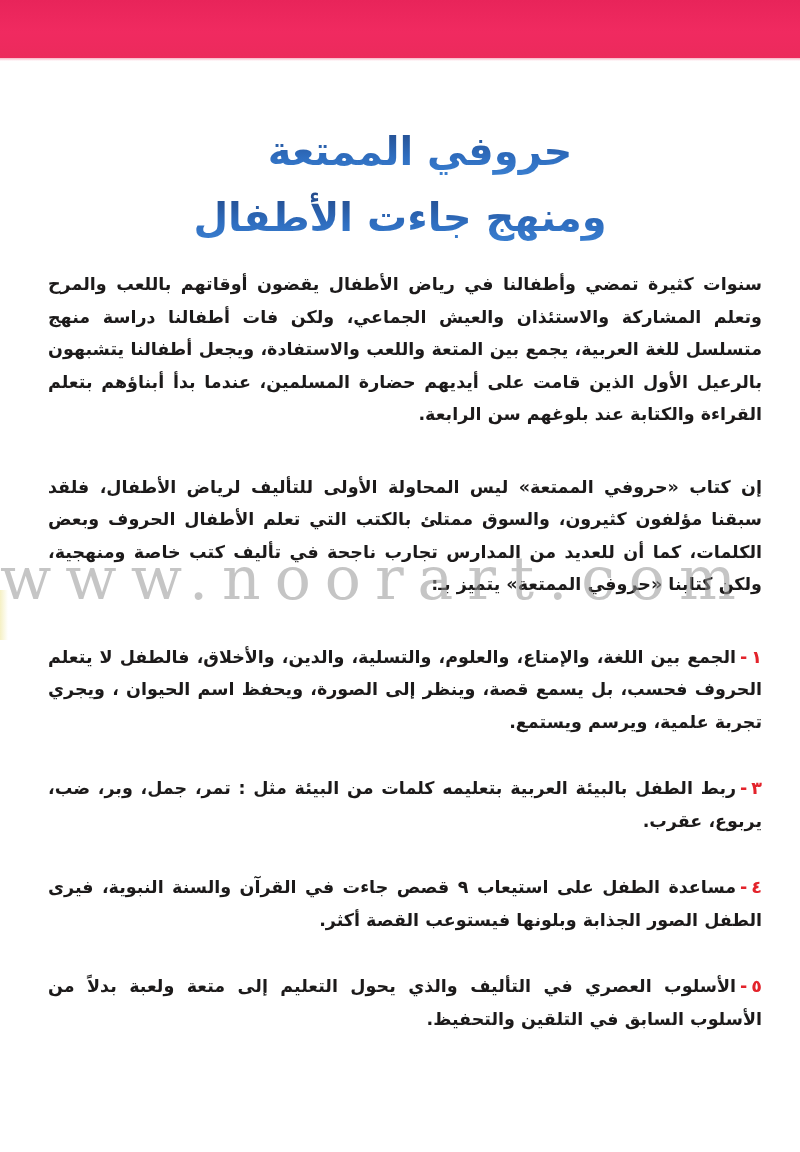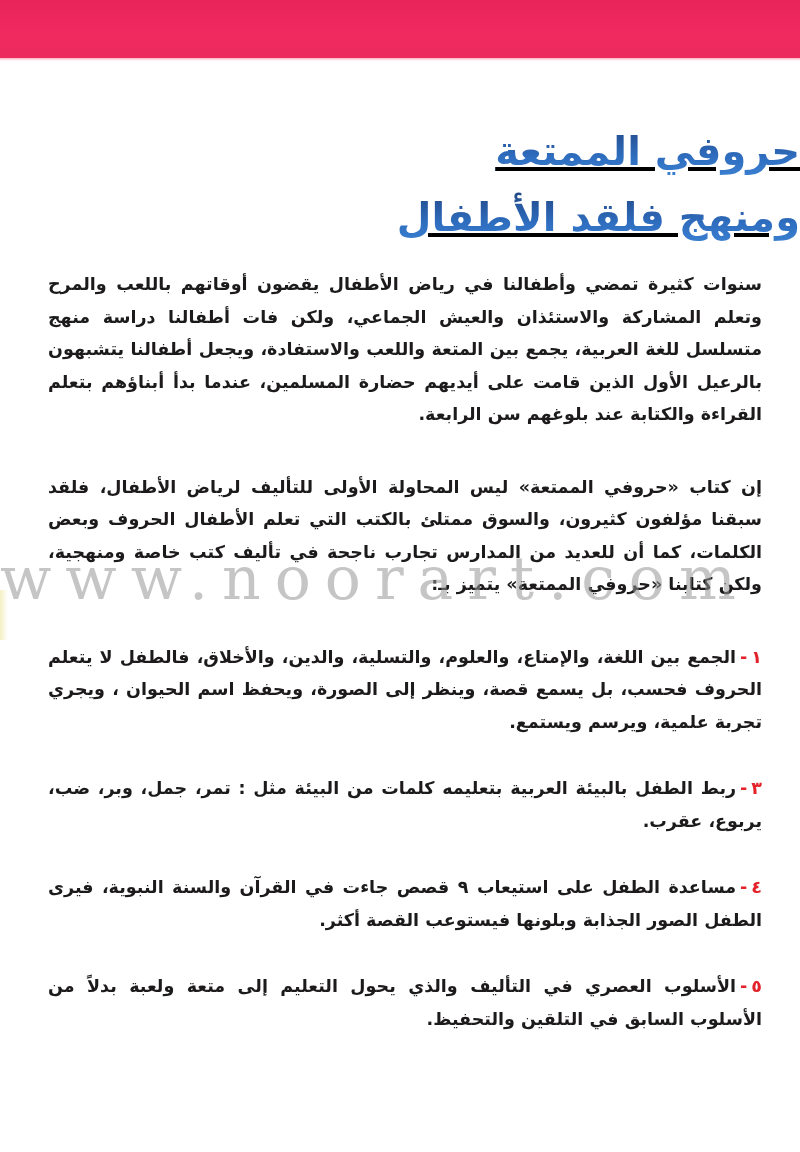--- a/index.html
+++ b/index.html
@@ -25,22 +25,22 @@
       content: "";
       position: absolute;
       left: 0; right: 0; bottom: -3px;
       height: 3px;
       background: linear-gradient(180deg, rgba(236,42,92,0.35), rgba(255,255,255,0));
     }
     .title-block {
       position: absolute;
       left: 0; top: 118px;
       width: 800px;
+      text-align: center;
       direction: rtl;
-      text-decoration: underline;
     }
     .title-line {
       display: block;
       font-family: "DejaVu Sans", sans-serif;
       font-weight: bold;
       font-size: 40px;
       line-height: 66px;
       color: #2a5fae;
       background: linear-gradient(180deg, #1f3f7a 0%, #2f6ec0 60%, #3f86d6 100%);
       -webkit-background-clip: text;
@@ -102,21 +102,21 @@
       background: linear-gradient(90deg, #f5f0c4, rgba(255,255,255,0));
     }
   </style>
 </head>
 <body>
 
 <div class="top-band"></div>
 
 <div class="title-block">
   <span class="title-line first">حروفي الممتعة</span>
-  <span class="title-line">ومنهج فلقد الأطفال</span>
+  <span class="title-line">ومنهج جاءت الأطفال</span>
 </div>
 
 <div class="content">
   <p class="para intro">سنوات كثيرة تمضي وأطفالنا في رياض الأطفال يقضون أوقاتهم باللعب والمرح وتعلم المشاركة والاستئذان والعيش الجماعي، ولكن فات أطفالنا دراسة منهج متسلسل للغة العربية، يجمع بين المتعة واللعب والاستفادة، ويجعل أطفالنا يتشبهون بالرعيل الأول الذين قامت على أيديهم حضارة المسلمين، عندما بدأ أبناؤهم بتعلم القراءة والكتابة عند بلوغهم سن الرابعة.</p>
   <p class="para second">إن كتاب «حروفي الممتعة» ليس المحاولة الأولى للتأليف لرياض الأطفال، فلقد سبقنا مؤلفون كثيرون، والسوق ممتلئ بالكتب التي تعلم الأطفال الحروف وبعض الكلمات، كما أن للعديد من المدارس تجارب ناجحة في تأليف كتب خاصة ومنهجية، ولكن كتابنا «حروفي الممتعة» يتميز بـ:</p>
 
   <div>
     <p class="item">
       <span class="item-num">١</span><span class="item-dash">-</span><span>الجمع بين اللغة، والإمتاع، والعلوم، والتسلية، والدين، والأخلاق، فالطفل لا يتعلم الحروف فحسب، بل يسمع قصة، وينظر إلى الصورة، ويحفظ اسم الحيوان ، ويجري تجربة علمية، ويرسم ويستمع.</span>
     </p>

